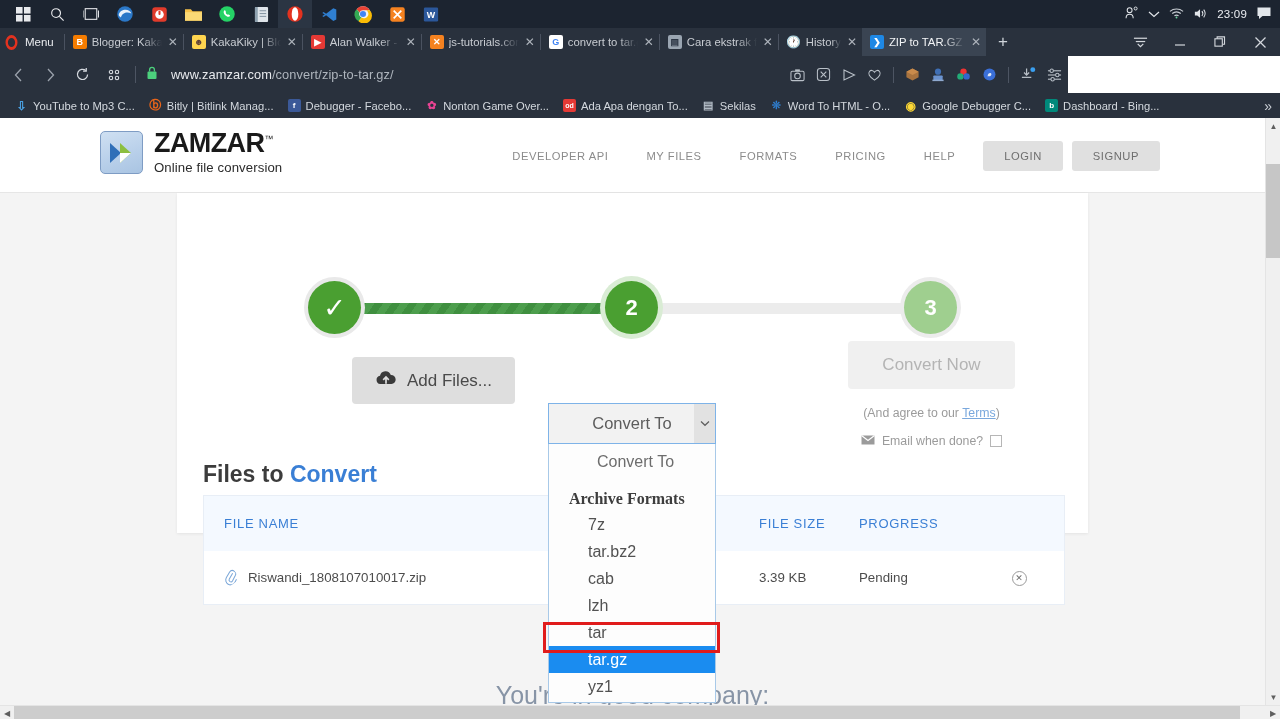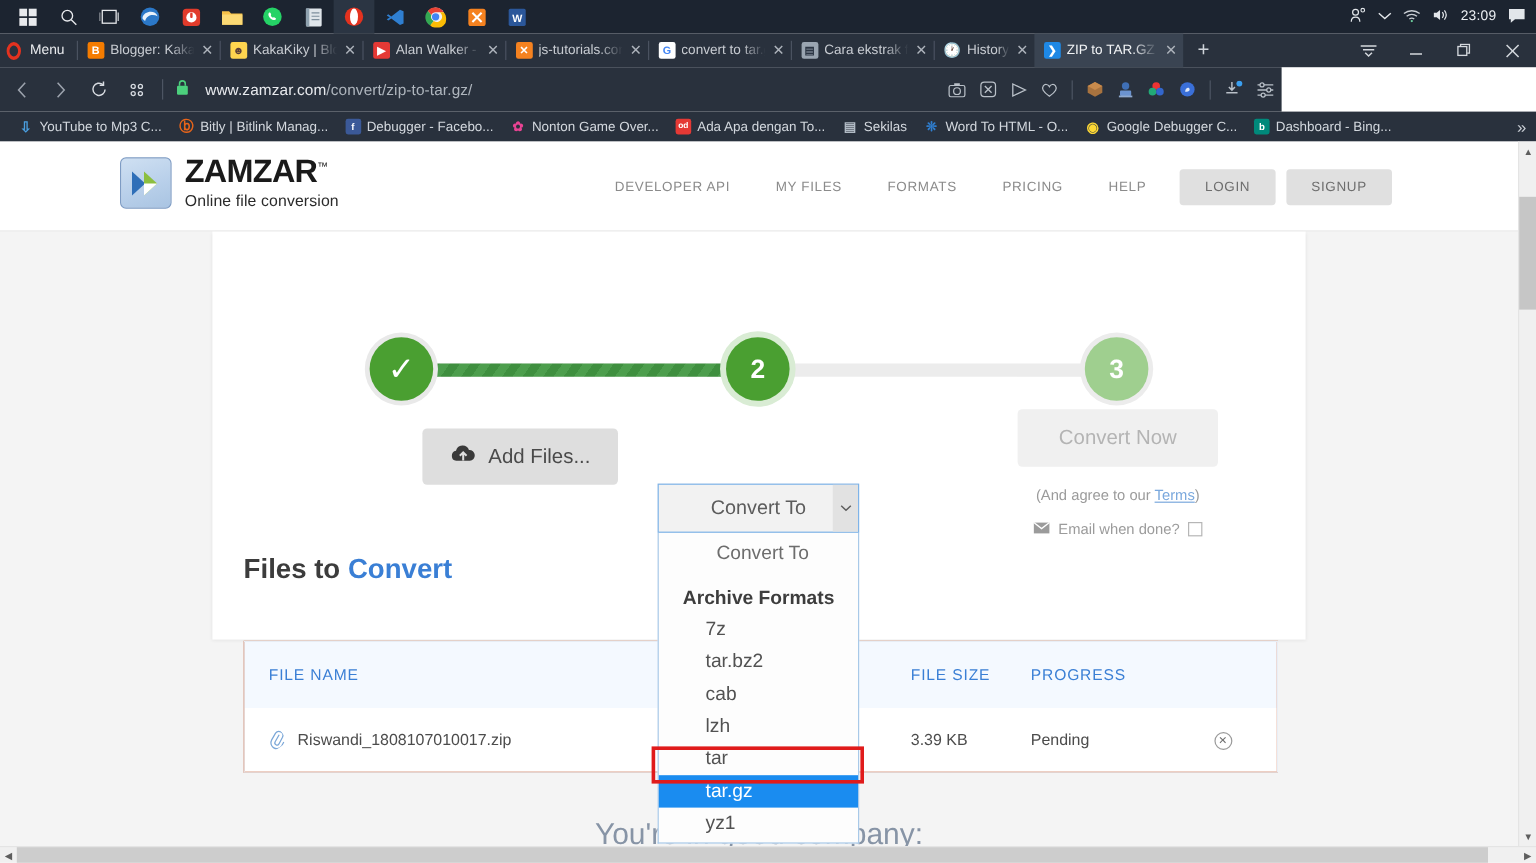--- a/index.html
+++ b/index.html
@@ -180,34 +180,34 @@
     position: absolute; right: 0; top: 0; width: 21px; height: 39px;
     background: #e2e2e2; display: flex; align-items: center; justify-content: center;
     font-size: 10px; color: #5e5e5e;
   }
   .sel-list {
     border: 1px solid #a8c9e8; border-top: none; background: #fdfdfd;
     padding: 4px 0 2px 0;
   }
   .sel-opt { font-size: 16px; color: #525252; padding: 2px 0 2px 39px; line-height: 23px; }
   .sel-opt.placeholder { color: #6d6d6d; padding-left: 48px; padding-bottom: 8px; }
-  .sel-group { font-size: 16px; font-weight: bold; color: #3d3d3d; padding: 9px 0 3px 20px; }
+  .sel-group { font-size: 16px; font-weight: bold; color: #3d3d3d; padding: 9px 0 3px 20px; font-family: Liberation Serif, serif; }
   .sel-opt.sel-selected { background: #1a8cf0; color: #ffffff; }
   .redbox {
     position: absolute; left: -5px; top: 219px; width: 177px; height: 31px;
     border: 3px solid #e01b1b; z-index: 60; pointer-events: none;
   }
 
   
   .files-title { position: absolute; left: 203px; top: 343px; font-size: 23px;
     color: #3c3c3c; font-weight: bold; }
   .files-title .blue { color: #3a7fd5; }
   .ftable {
-    position: absolute; left: 203px; top: 416px; width: 862px;
-    border: 1px solid #e8eef6; background: #c2410c;
+    position: absolute; left: 203px; top: 377px; width: 862px;
+    border: 1px solid #e8eef6; background: #86efac;
   }
   .fhead { background: #f4f9ff; height: 55px; display: flex; align-items: center;
     font-size: 13px; color: #3a7fd5; letter-spacing: .7px; }
   .frow { height: 53px; display: flex; align-items: center; font-size: 13.3px;
     color: #4c4c4c; background: #fff; }
   .c-name { width: 555px; padding-left: 20px; display: flex; align-items: center; gap: 10px; }
   .c-size { width: 100px; }
   .c-prog { width: 130px; }
   .c-act { width: 60px; text-align: center; }
   .clip { color: #7ba7d8; font-size: 14px; transform: rotate(-35deg); display: inline-block; }

